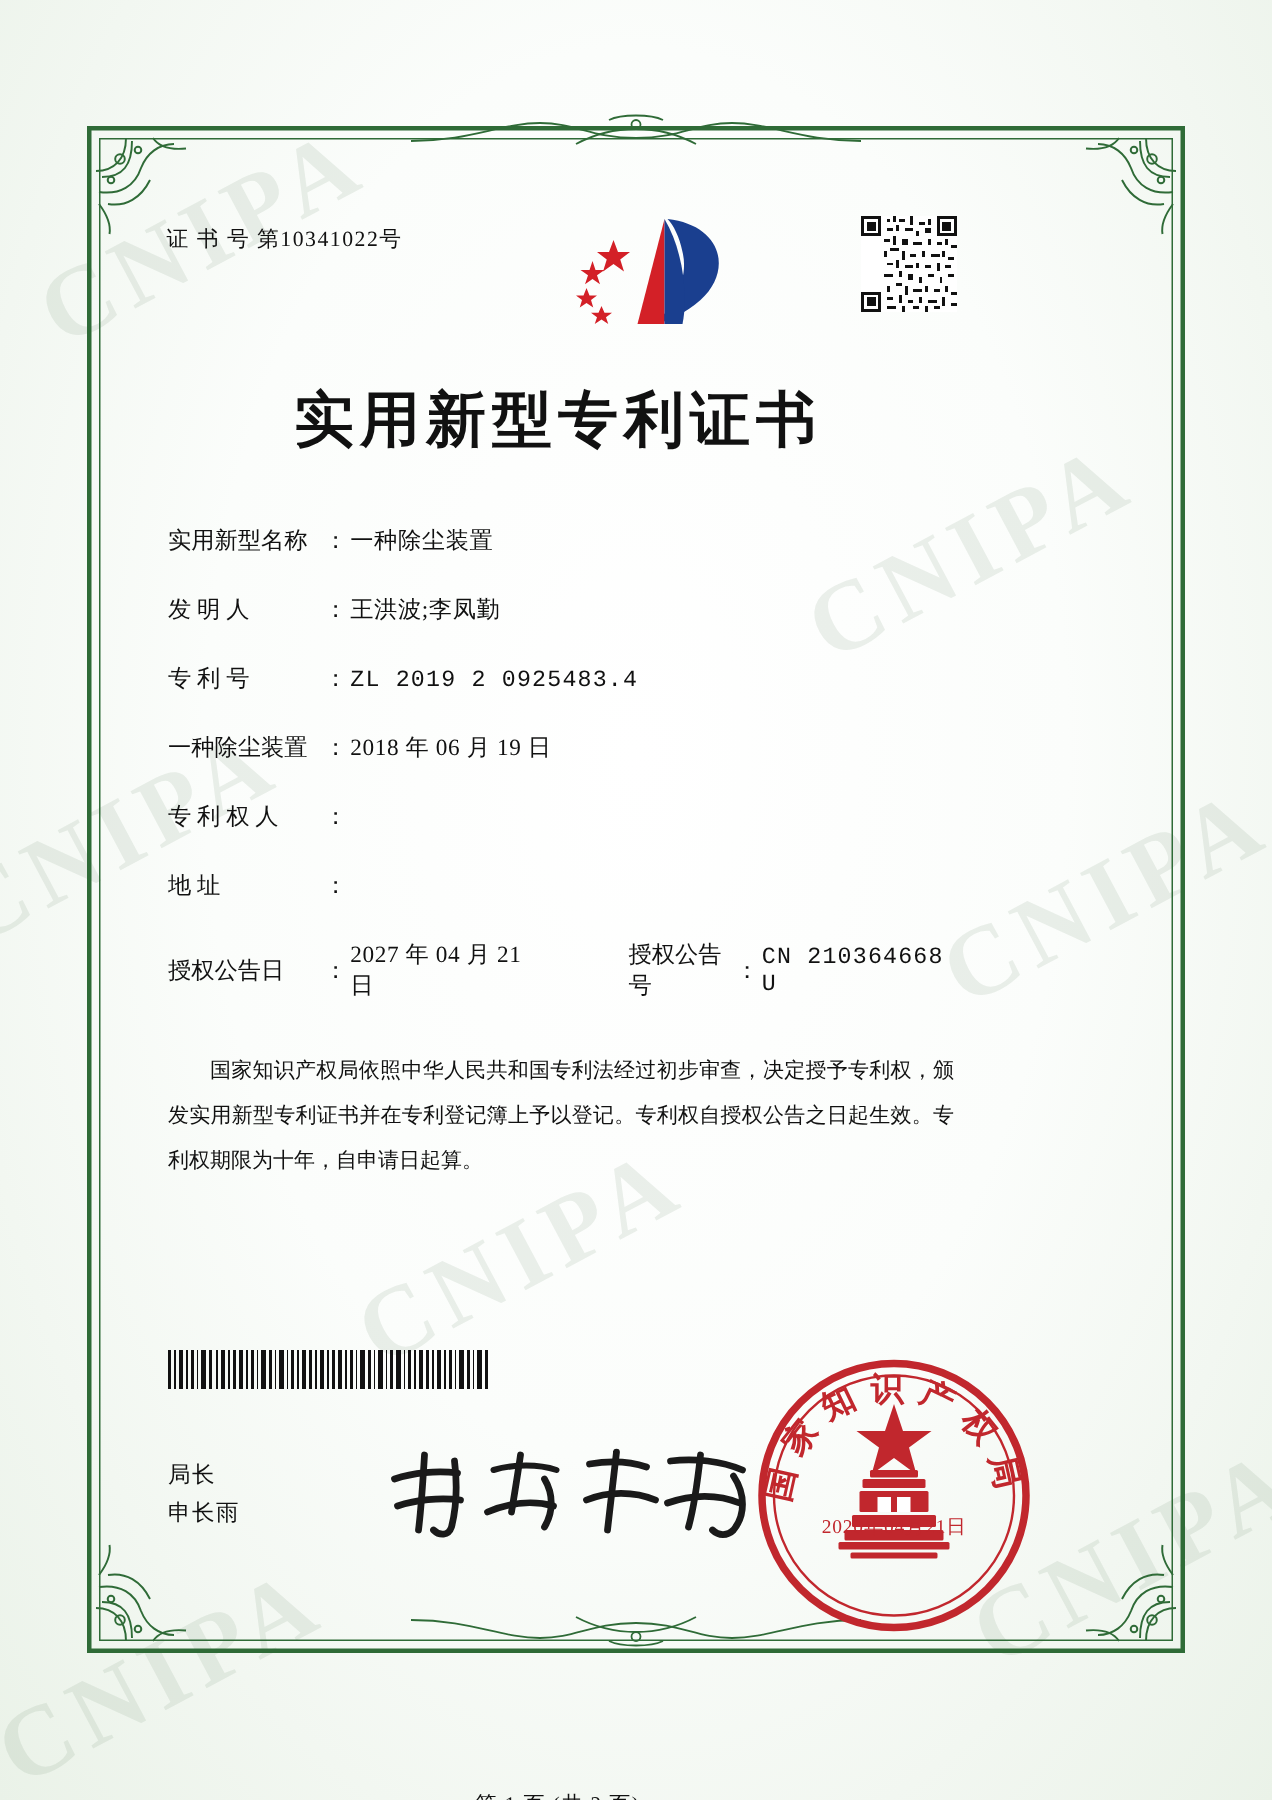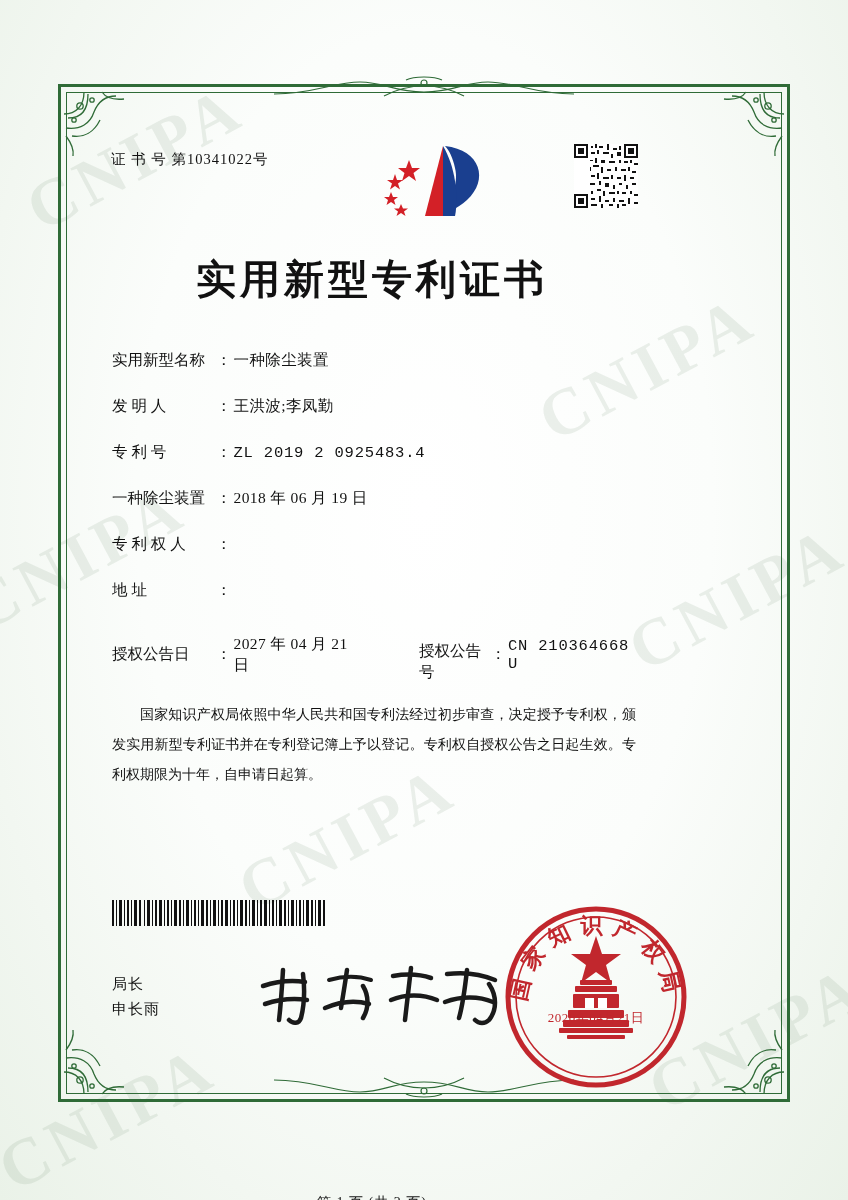--- a/index.html
+++ b/index.html
@@ -139,21 +139,20 @@
   .colon { margin: 0 2px 0 0; }
   .field-value {
     letter-spacing: 0.4px;
   }
   .field-value.mono {
     font-family: Liberation Mono, monospace;
     letter-spacing: 0.8px;
   }
   .field-row.double .field-value2-label {
     margin-left: 62px;
-    margin-top: 15px;
   }
 
   .para {
     position: absolute;
     left: 46px; right: 42px;
     font-size: 14px;
     line-height: 30px;
     color: #111;
     text-align: justify;
     text-indent: 2em;

